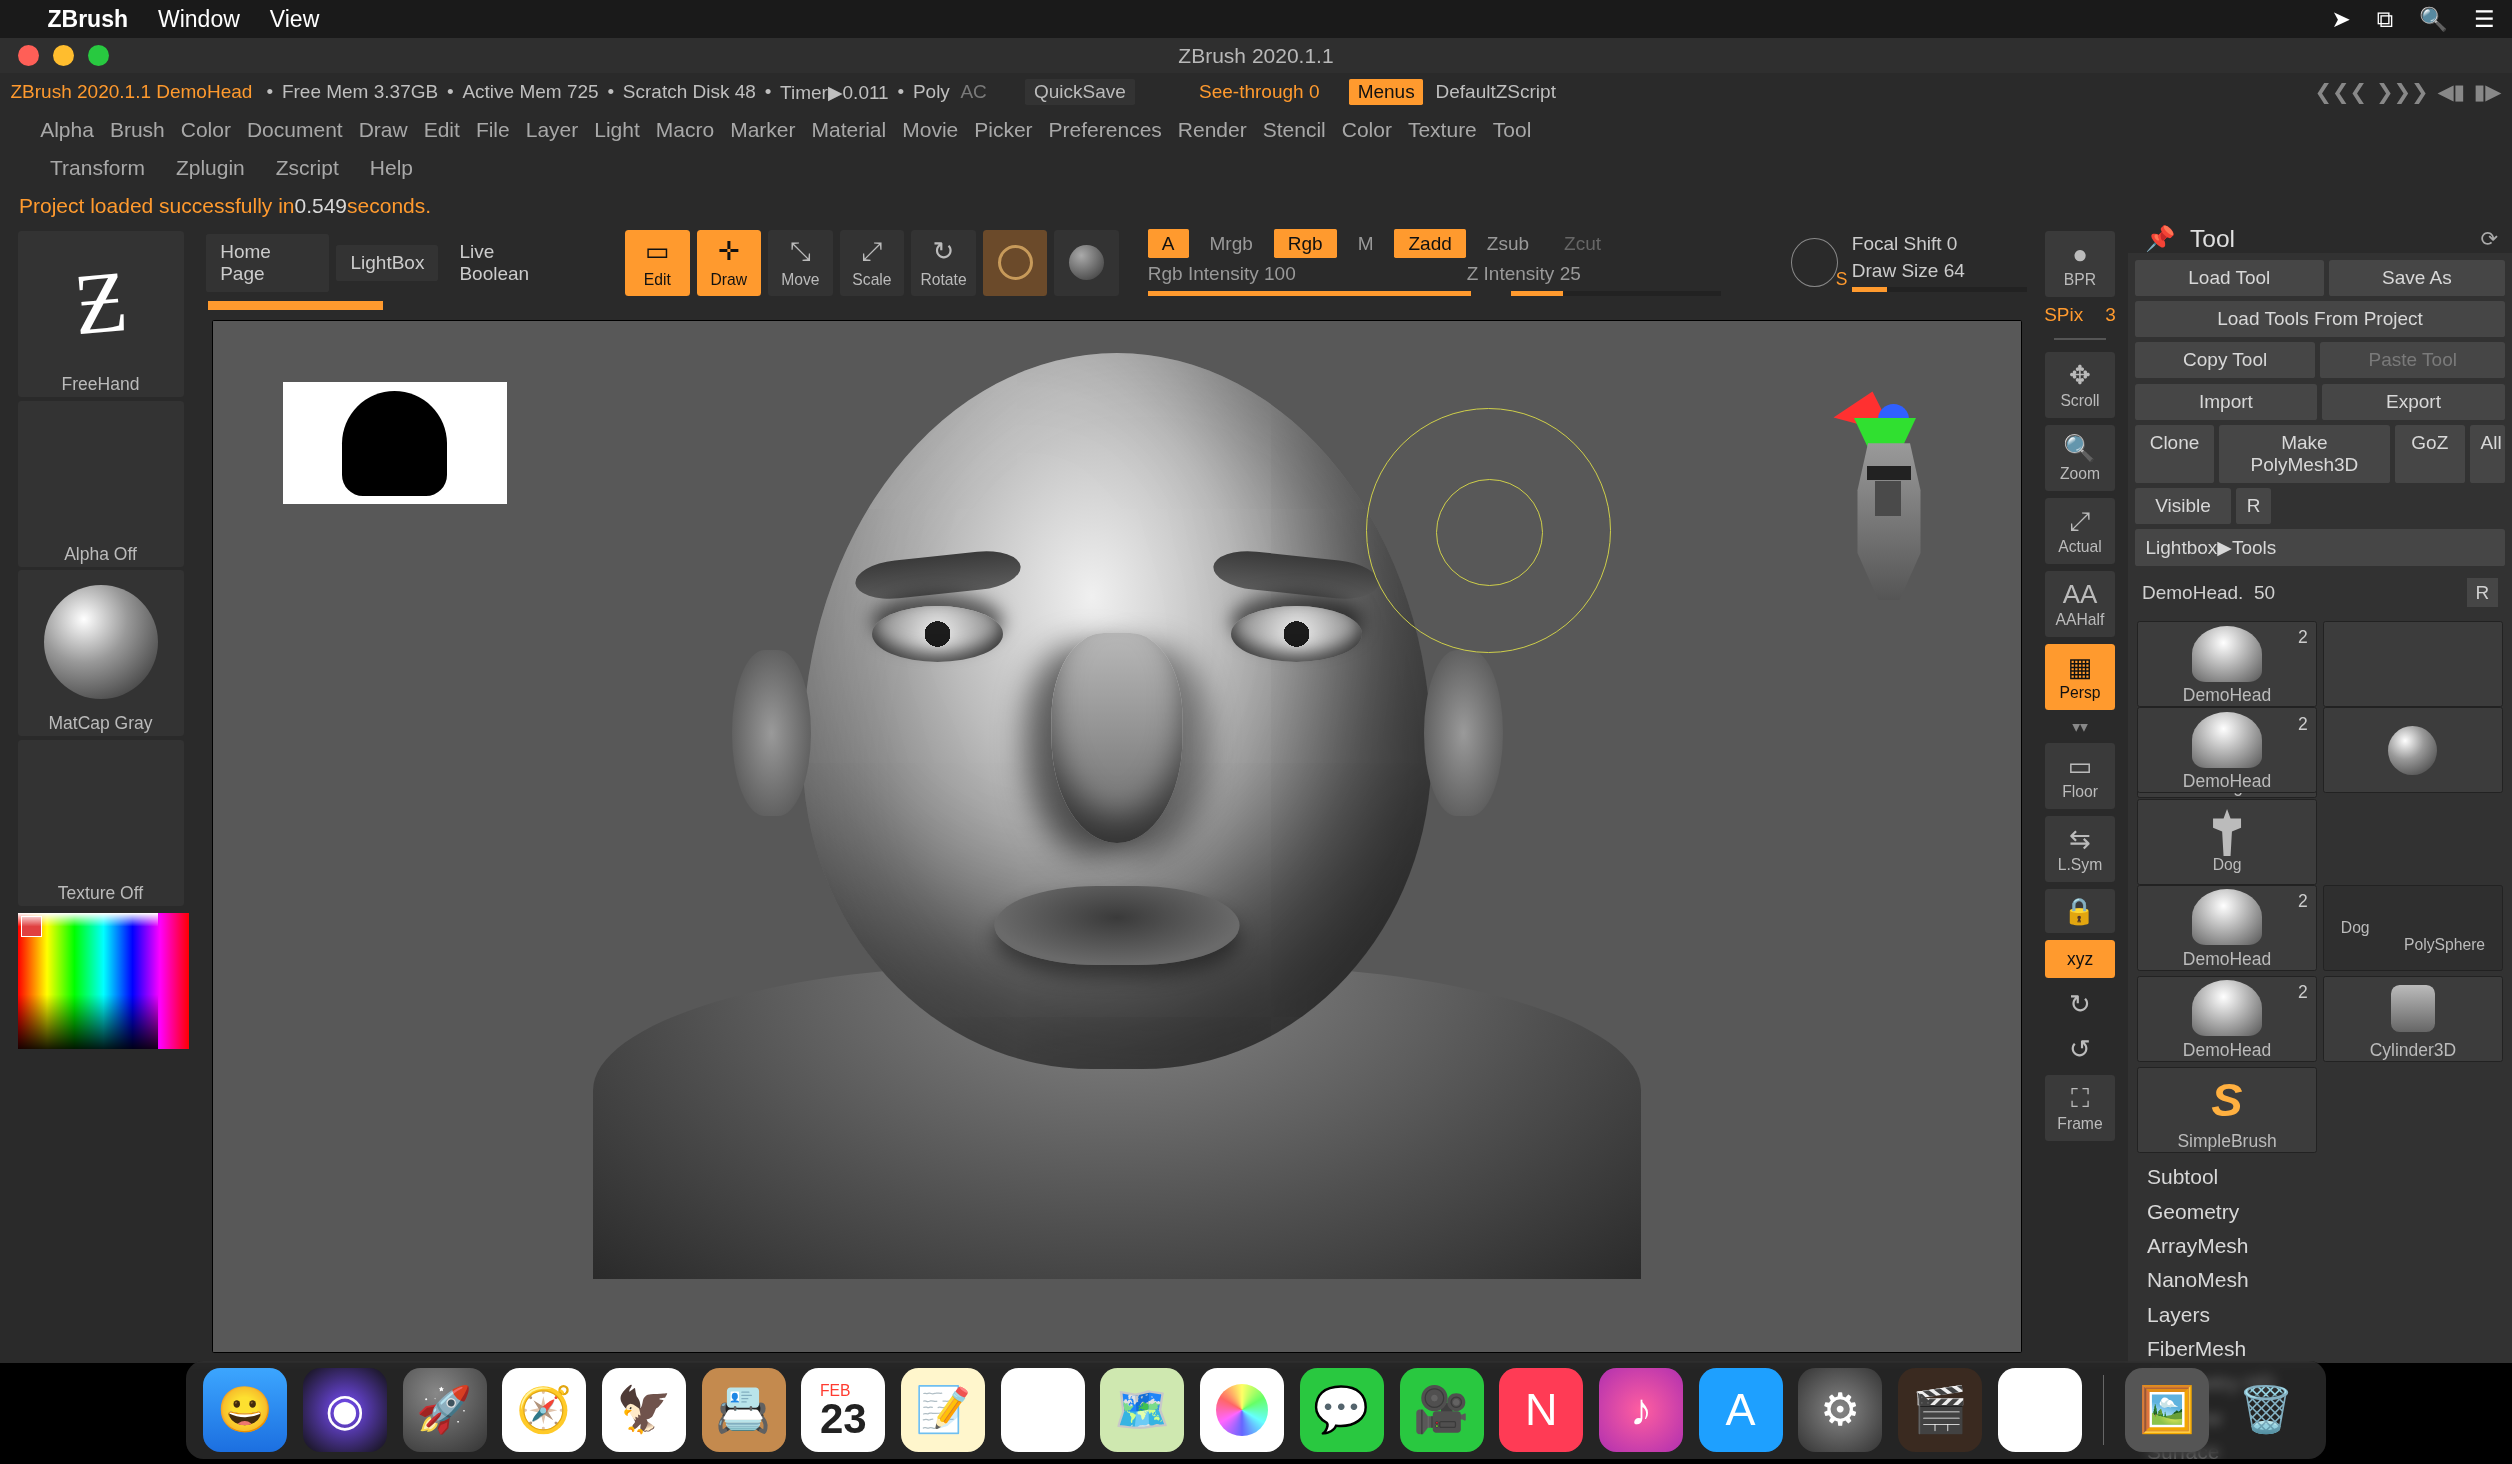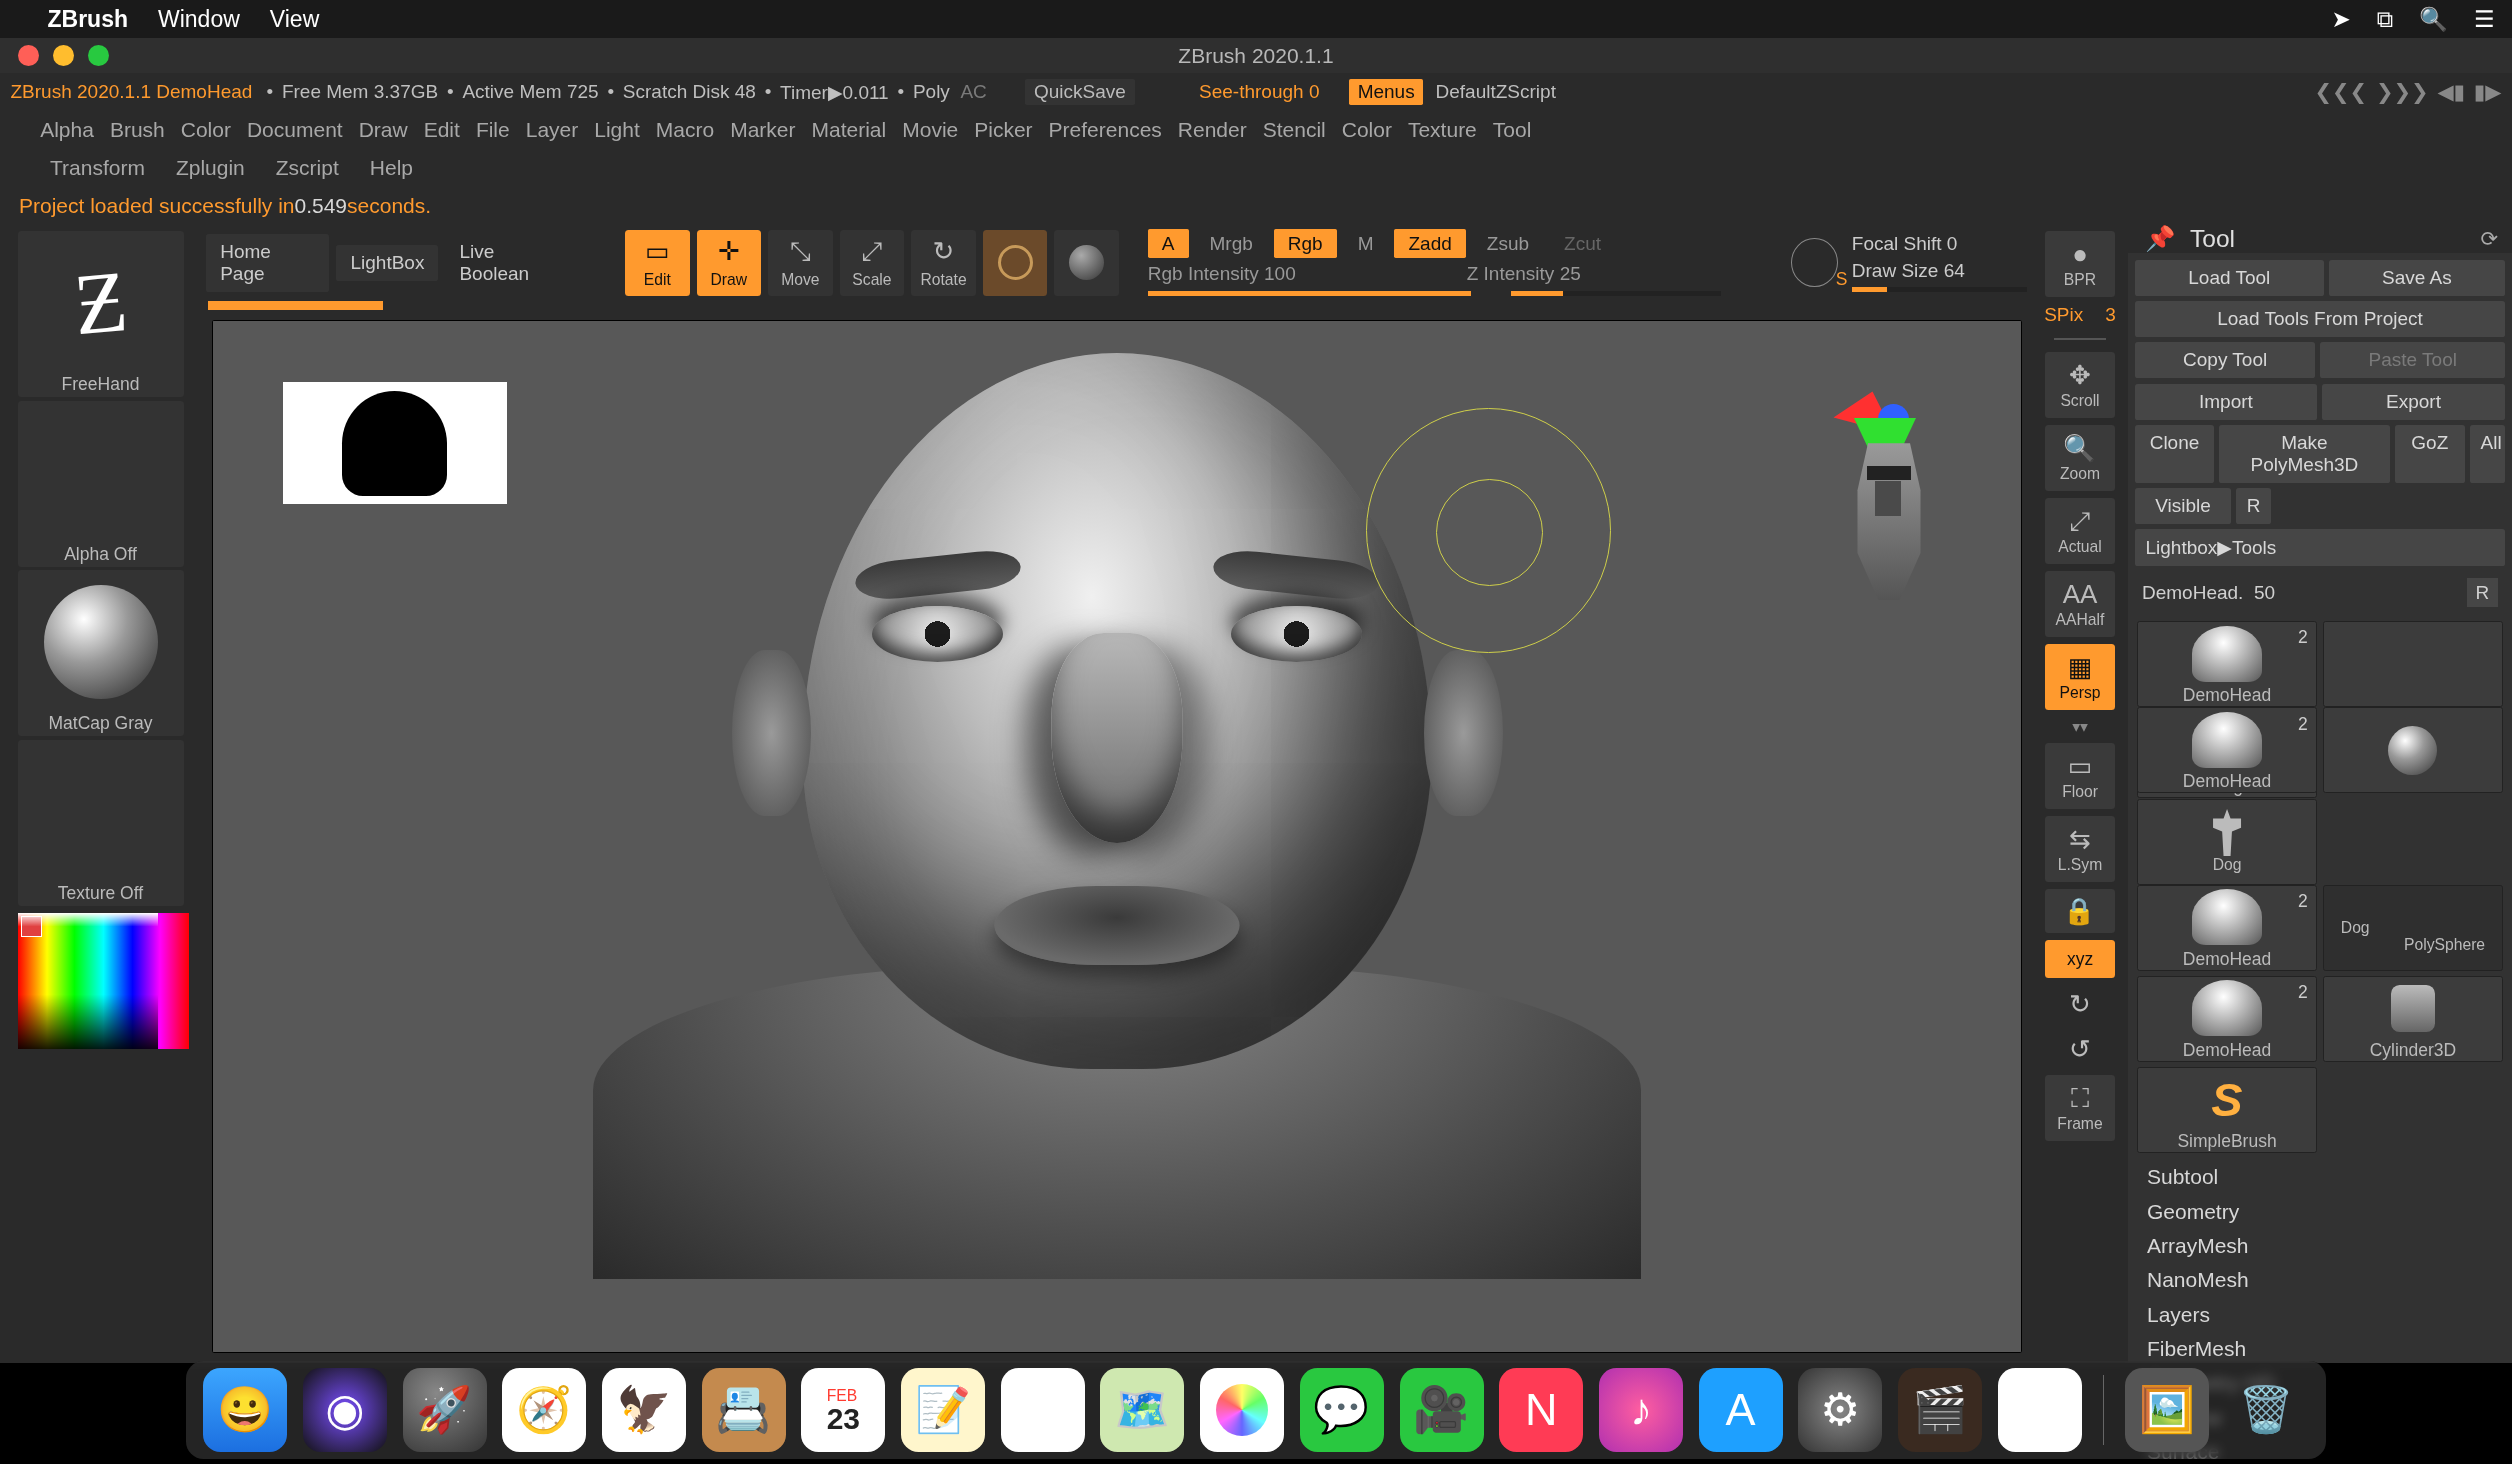--- a/index.html
+++ b/index.html
@@ -155,21 +155,21 @@
 .dock .sep { width:1.7px; height:70px; background:rgba(255,255,255,.3); margin:0 5.2px; align-self:center; }
 
 .finder{background:linear-gradient(#3ca6ff,#1c6fe0);} .siri{background:radial-gradient(circle,#7a4fff,#111);} 
 .launch{background:radial-gradient(circle at 40% 30%,#888,#333);} .safari{background:#fff; color:#1863d6;}
 .mail{background:#fff; color:#3a7abf;} .contacts{background:#c48a4e;} .cal{background:#fff;}
 .notes{background:#fff6cc;} .rem{background:#fff;} .maps{background:#cfe8b0;}
 .photos{background:#fff;} .msg{background:#29c840;} .ft{background:#29c840;}
 .news{background:#ff3b55;} .music{background:radial-gradient(#ff5ea0,#b030b0);} .store{background:#1ea0ff;}
 .prefs{background:radial-gradient(#888,#333);} .iMovie{background:#3a2a20;} .zbrush{background:#fff; color:#111;}
 .generic{background:#555;} .trash{background:transparent;}
-.cal .d { font-size:30px; color:#222; font-weight:700; line-height:.9; }
+.cal .d { font-size:42px; color:#222; font-weight:700; line-height:.9; }
 .cal .m { font-size:15.7px; color:#ff3b30; }
 .flower { background: conic-gradient(#ff6, #6f6, #6ff, #66f, #f6f, #f66, #ff6); border-radius:50%; width:52px; height:52px;}
 
 .orange-bar { height:8.7px; background:#ff9a2e; width:175px; margin-left:7px; }
 .slider-thin { height:3.5px; background:#ff9a2e; width:314px; position:relative; }
 </style>
 </head>
 <body>
 
 <div class="mac-menu">

